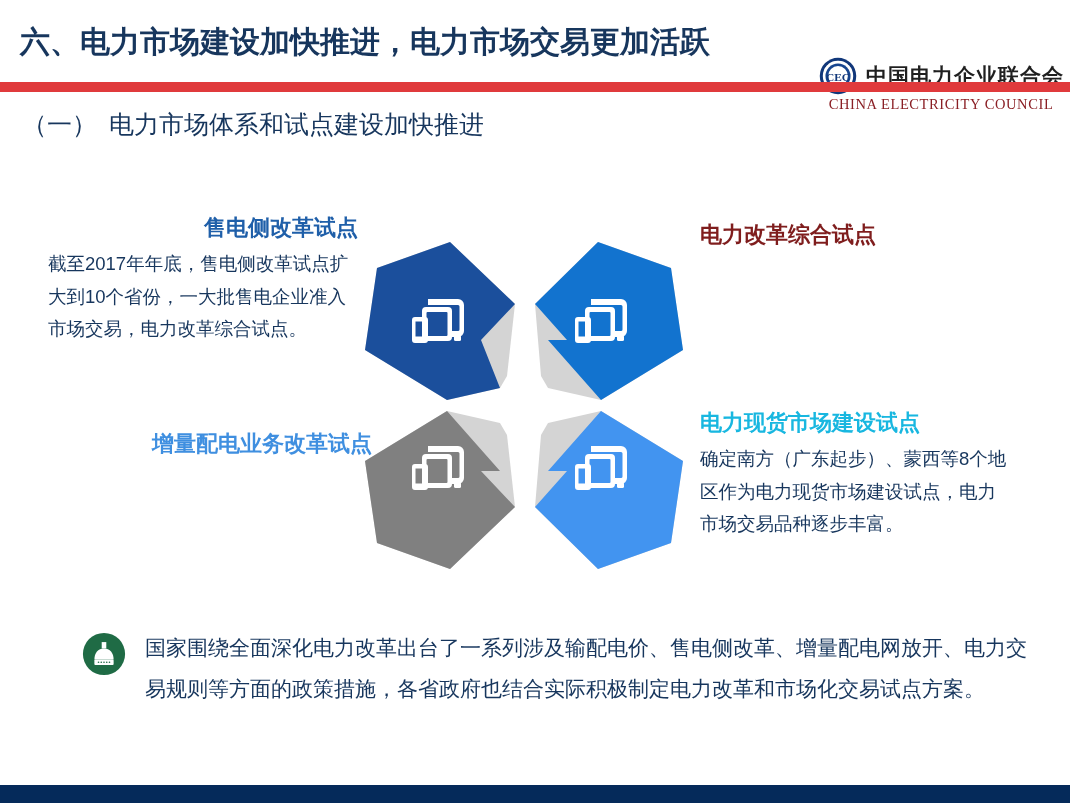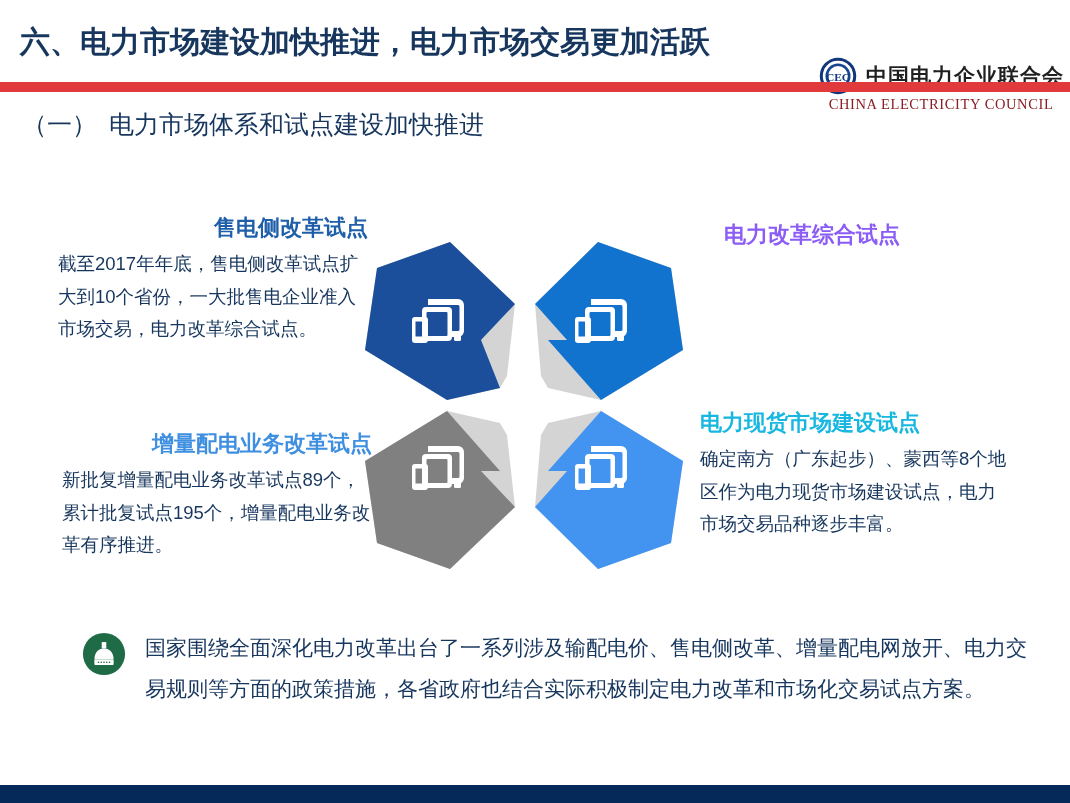--- a/index.html
+++ b/index.html
@@ -102,21 +102,21 @@
     font-weight: bold;
     line-height: 1.2;
     white-space: nowrap;
   }
   .quad-body {
     font-size: 18.5px;
     color: #17365d;
     line-height: 1.75;
     margin-top: 7px;
   }
-  .quad-tl { left: 58px;  top: 215px; text-align: left; }
+  .quad-tl { left: 48px;  top: 215px; text-align: left; }
   .quad-tl .quad-title { text-align: right; }
   .quad-bl { left: 62px;  top: 415px; text-align: left; }
   .quad-bl .quad-title { text-align: right; }
   .quad-tr { left: 700px; top: 222px; text-align: left; }
   .quad-br { left: 700px; top: 410px; text-align: left; }
 
   
   .pinwheel {
     position: absolute;
     left: 355px;
@@ -187,26 +187,25 @@
   <div class="section-heading">
     <span class="sh-num">（一）</span><span>电力市场体系和试点建设加快推进</span>
   </div>
 
   <div class="quad quad-tl">
     <div class="quad-title" style="color:#1f5fa9;">售电侧改革试点</div>
     <div class="quad-body">截至2017年年底，售电侧改革试点扩大到10个省份，一大批售电企业准入市场交易，电力改革综合试点。</div>
   </div>
 
   <div class="quad quad-tr">
-    <div class="quad-title" style="color:#8b5cf6;margin-left:24px;">电力改革综合试点</div>
+    <div class="quad-title" style="color:#7f1d1d;">电力改革综合试点</div>
   </div>
 
   <div class="quad quad-bl">
     <div class="quad-title" style="color:#3f8fe0;margin-top:16px;">增量配电业务改革试点</div>
-    <div class="quad-body">新批复增量配电业务改革试点89个，累计批复试点195个，增量配电业务改革有序推进。</div>
   </div>
 
   <div class="quad quad-br">
     <div class="quad-title" style="color:#18b7e0;">电力现货市场建设试点</div>
     <div class="quad-body">确定南方（广东起步）、蒙西等8个地区作为电力现货市场建设试点，电力市场交易品种逐步丰富。</div>
   </div>
 
   <div class="pinwheel">
     <svg width="340" height="370" viewBox="0 0 340 370">
       <defs>

